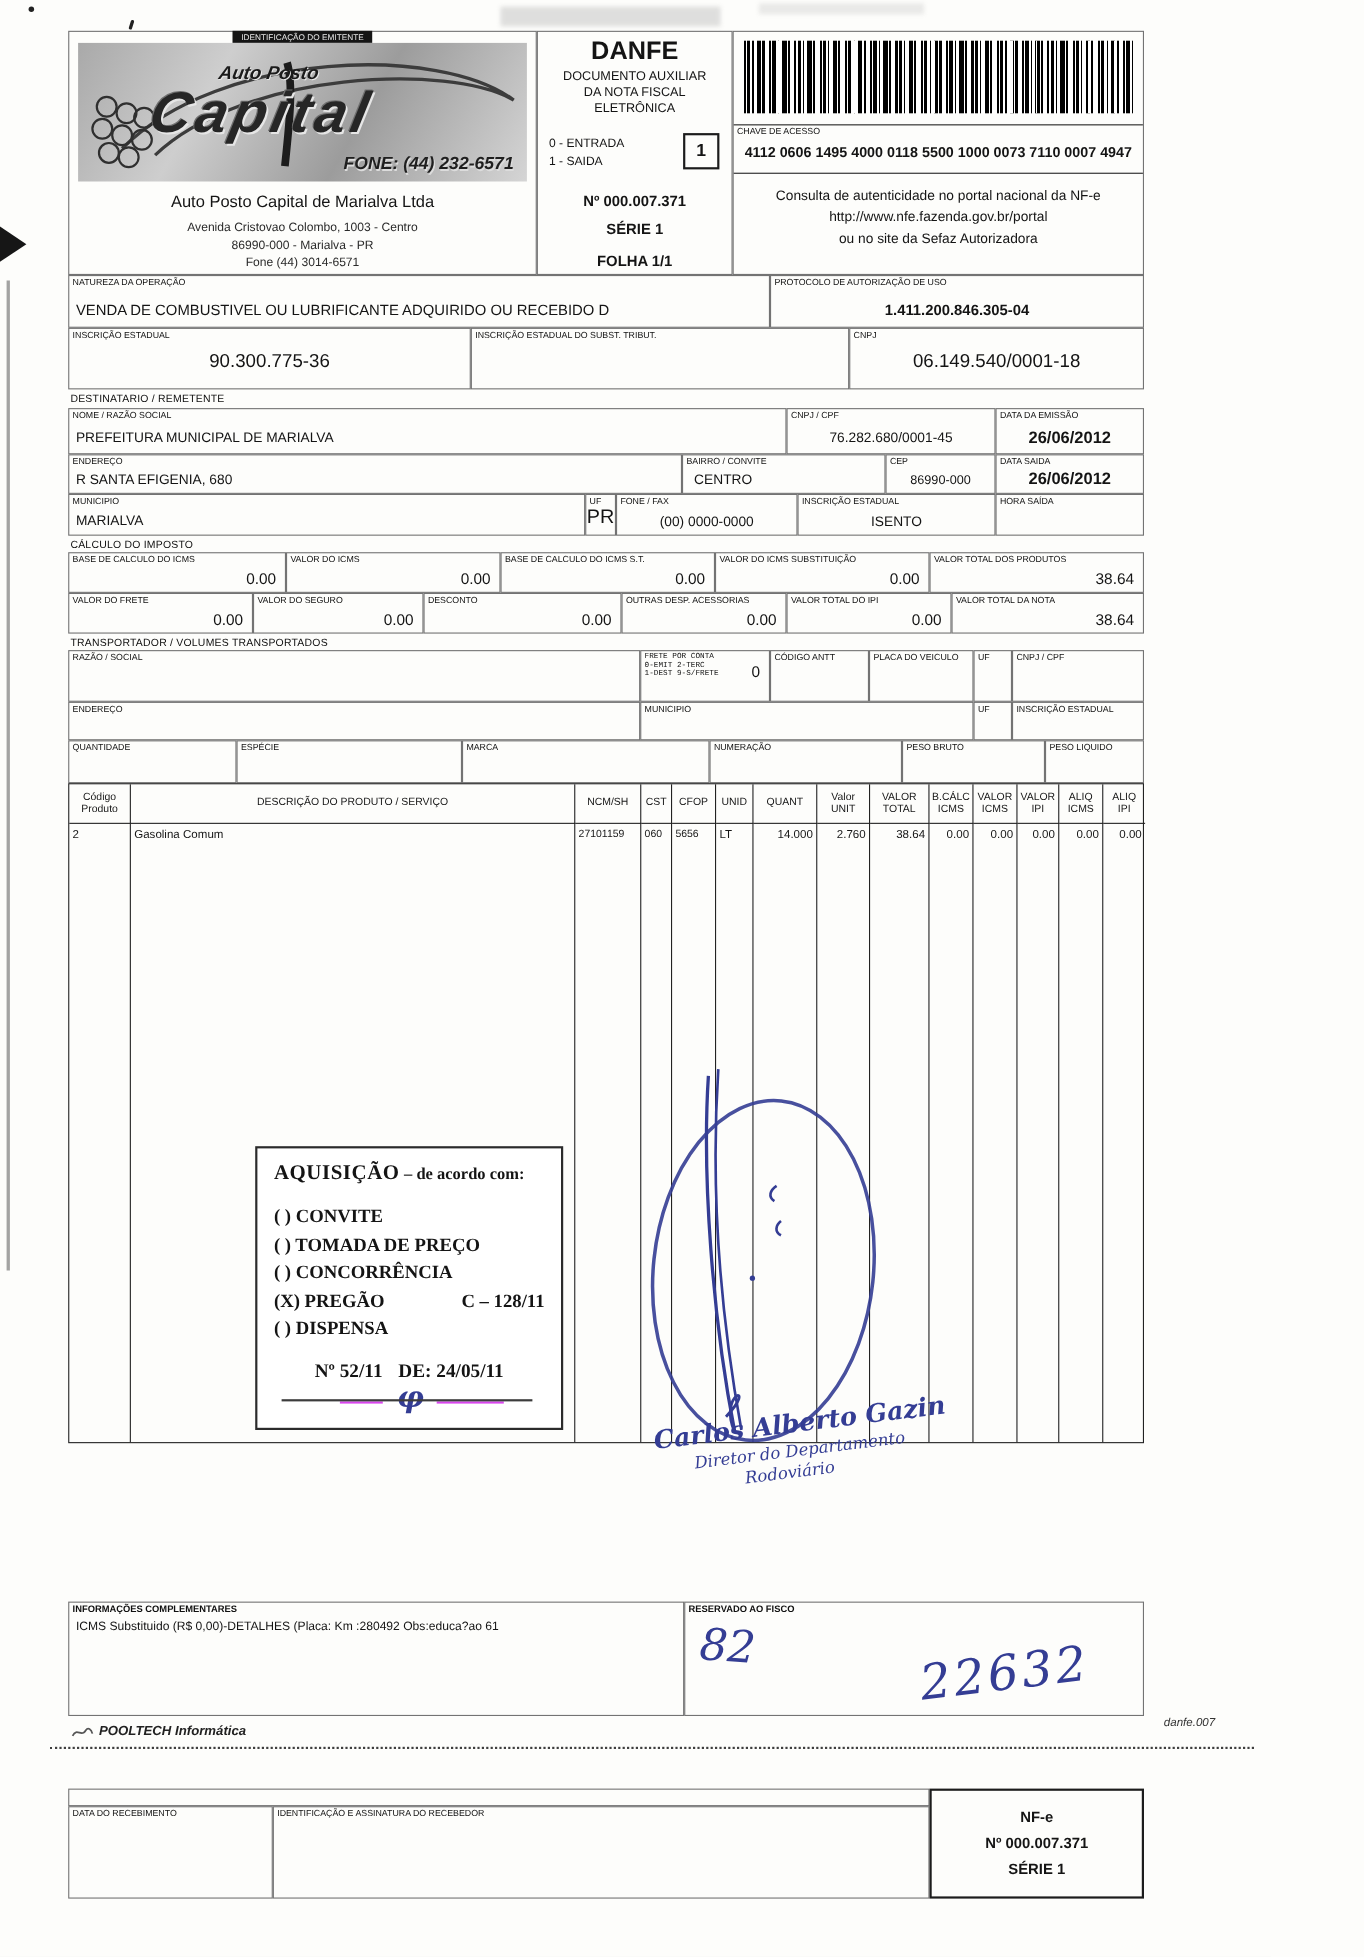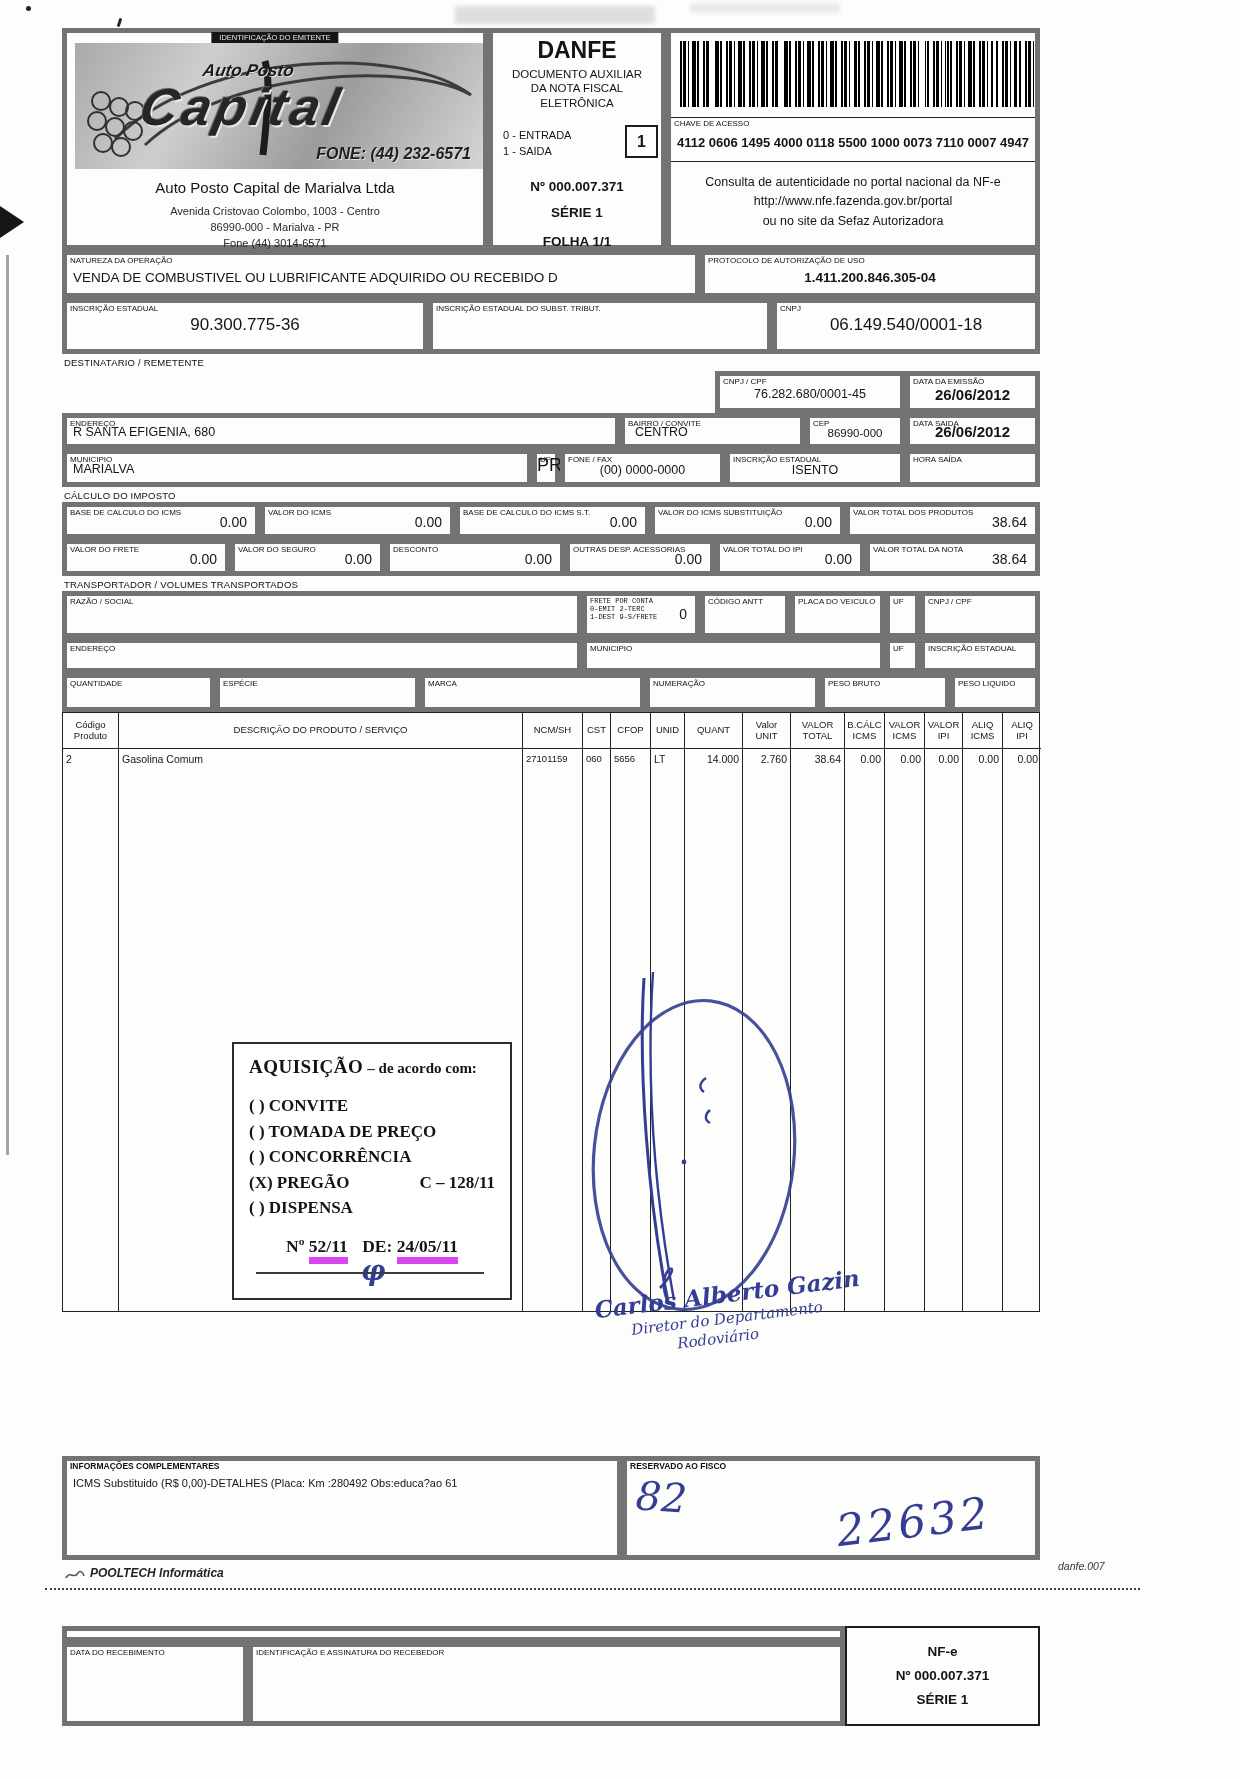--- a/index.html
+++ b/index.html
@@ -1,18 +1,18 @@
 <!DOCTYPE html>
 <html><head>
 <meta charset="utf-8">
 <style>
   html,body{margin:0;padding:0;background:#d9d9d9}
   .page{position:relative;width:1240px;height:1779px;background:#fdfdfb;
         font-family:"Liberation Sans",sans-serif;color:#161616;overflow:hidden}
-  .box{position:absolute;border:5px solid #737373;box-sizing:border-box}
+  .box{position:absolute;border:1px solid #737373;box-sizing:border-box}
   .box2{position:absolute;border:2px solid #1c1c1c;box-sizing:border-box}
   .lbl{position:absolute;top:1px;left:3px;font-size:8px;line-height:1.15;white-space:nowrap;color:#101010}
   .sect{position:absolute;font-size:9.5px;font-weight:normal;letter-spacing:.2px;color:#0e0e0e}
   .val{position:absolute;font-size:12.5px;color:#141414;white-space:nowrap}
   .c{left:0;right:0;text-align:center}
   .r{text-align:right}
   .b{font-weight:bold}
   .ml{white-space:pre-line}
   
   .emit-label{position:absolute;top:-1px;left:50%;transform:translateX(-50%);
@@ -42,21 +42,21 @@
   .ink{color:#343d94}
   .hand{font-family:"DejaVu Serif",serif;font-style:italic}
   .stamp{position:absolute;left:232px;top:1042px;width:280px;height:258px;border:2px solid #2b2b2b;
      background:rgba(255,255,255,.95);z-index:20;font-family:"Liberation Serif",serif;font-weight:bold;
      color:#141414;box-sizing:border-box;padding:12px 15px 0 15px}
   .stamp-title1{font-size:19px;letter-spacing:.5px}
   .stamp-title2{font-size:15px}
   .stamp-items{margin-top:15px;font-size:17px;line-height:1.5}
   .stamp-pregao{display:flex;justify-content:space-between}
   .stamp-num{margin-top:15px;font-size:17.5px;text-align:center;white-space:nowrap}
-  .u{border-bottom:7px solid #d946ef;padding-bottom:1px}
+  .u{border-bottom:2px solid #d946ef;padding-bottom:18px}
   .stamp-line{position:absolute;left:22px;right:26px;bottom:24px;border-top:2px solid #3c3c3c}
   .stamp-rubrica{position:absolute;bottom:12px;left:46%;font-size:27px;font-weight:bold}
   .sigtext{position:absolute;left:596px;top:1280px;transform:rotate(-7deg);z-index:21;line-height:1.25}
   .sig-n{font-size:23px;font-weight:bold}
   .sig-c1{font-size:15px;margin-left:34px}
   .sig-c2{font-size:15px;margin-left:78px}
   
   .smudge{position:absolute;background:#9a9a9a;opacity:.3;filter:blur(2px)}
   .wedge{position:absolute;left:0;top:206px;width:0;height:0;border-top:16px solid transparent;
      border-bottom:16px solid transparent;border-left:24px solid #161616}
@@ -145,20 +145,24 @@
     <div class="lbl">INSCRIÇÃO ESTADUAL DO SUBST. TRIBUT.</div>
     <div class="val c" style="bottom:14px;font-size:17px"></div>
   </div>
   <div class="box" style="left:772px;top:298px;width:268px;height:56px">
     <div class="lbl">CNPJ</div>
     <div class="val c" style="bottom:14px;font-size:17px">06.149.540/0001-18</div>
   </div>
 
   <div class="sect" style="left:64px;top:357px">DESTINATARIO / REMETENTE</div>
 
+  <div class="box" style="left:62px;top:371px;width:653px;height:42px">
+    <div class="lbl">NOME / RAZÃO SOCIAL</div>
+    <div class="val" style="left:6px;bottom:7px">PREFEITURA MUNICIPAL DE MARIALVA</div>
+  </div>
   <div class="box" style="left:715px;top:371px;width:190px;height:42px">
     <div class="lbl">CNPJ / CPF</div>
     <div class="val c" style="bottom:7px">76.282.680/0001-45</div>
   </div>
   <div class="box" style="left:905px;top:371px;width:135px;height:42px">
     <div class="lbl">DATA DA EMISSÃO</div>
     <div class="val c b" style="bottom:5px;font-size:15px">26/06/2012</div>
   </div>
 
   <div class="box" style="left:62px;top:413px;width:558px;height:36px">

